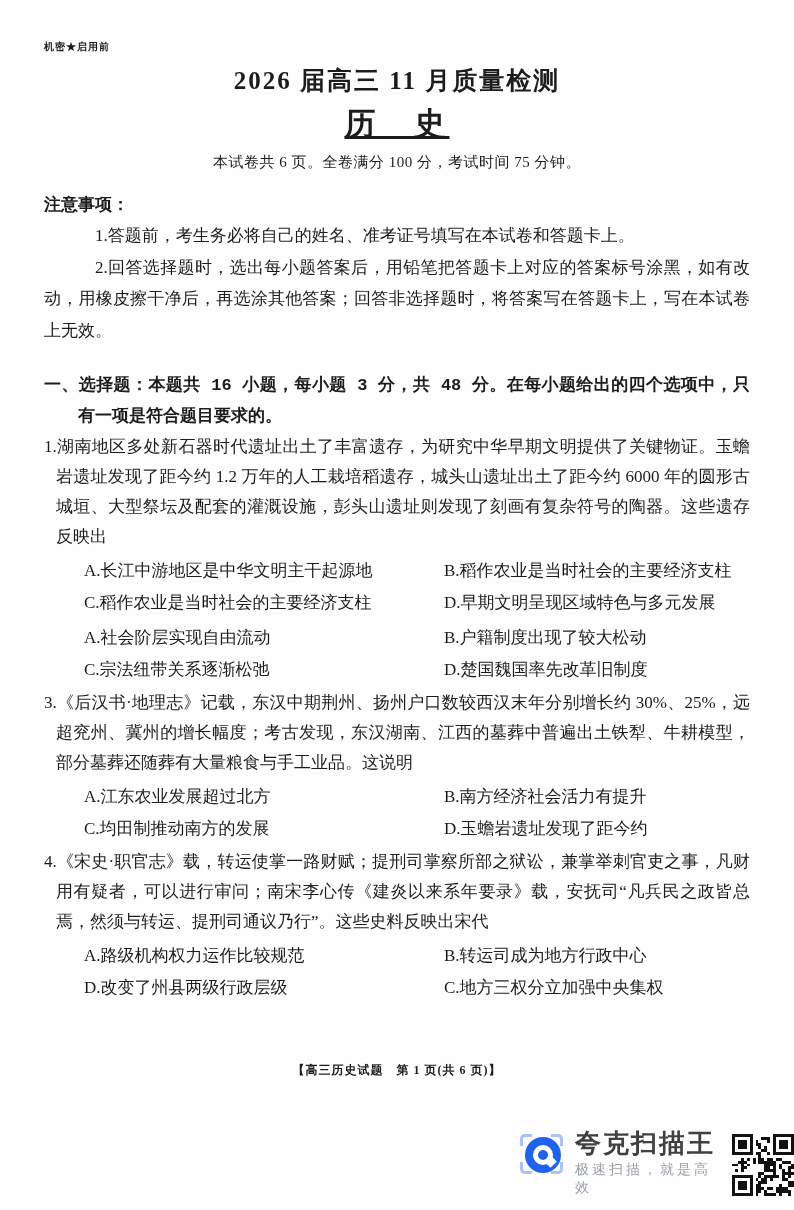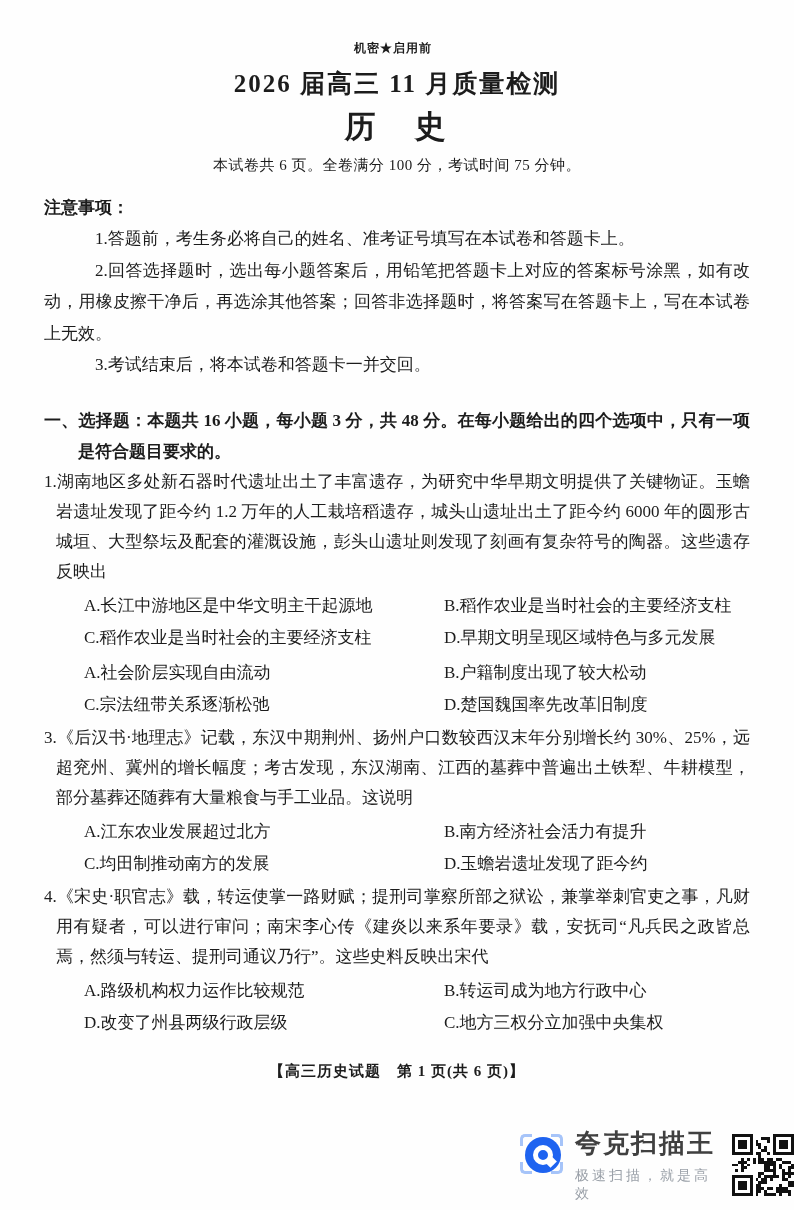--- a/index.html
+++ b/index.html
@@ -10,75 +10,77 @@
     color: #1c1c1c;
     position: relative;
     overflow: hidden;
   }
   .page {
     position: absolute; inset: 0;
     background: #fefefe;
     padding: 40px 44px 0 44px;
   }
   .classified {
-    text-align: center;
-    font-size: 12px; font-weight: 700;
+    text-align: left;
+    font-size: 10px; font-weight: 700;
     padding-right: 8px;
     letter-spacing: 1px;
   }
   .title {
     text-align: center;
     font-size: 25px; font-weight: 700;
     letter-spacing: 2px;
     margin-top: 10px;
   }
   .subject {
     text-align: center;
     font-size: 31px; font-weight: 700;
     margin-top: 6px;
     letter-spacing: 4px;
+    text-decoration: underline;
   }
   .info {
     text-align: center;
     font-size: 15px;
     margin-top: 8px;
     letter-spacing: 0.5px;
   }
   .notice { margin-top: 18px; font-size: 17px; }
   .notice-heading { font-weight: 700; line-height: 30px; }
   .notice-item {
     line-height: 31.5px;
     text-indent: 3em;
     text-align: justify;
   }
   .section-heading {
     margin-top: 24px;
     font-size: 17px; font-weight: 700;
     line-height: 31px;
     padding-left: 2em; text-indent: -2em;
     text-align: justify;
+    font-family: Liberation Mono, monospace;
   }
   .question { font-size: 17px; }
   .stem {
     line-height: 30px;
     padding-left: 12px; text-indent: -12px;
     text-align: justify;
     margin-top: 0;
   }
   .options {
     display: grid;
     grid-template-columns: 360px 1fr;
     padding-left: 40px;
     margin: 3px 0 2px 0;
   }
   .opt { line-height: 32px; white-space: nowrap; }
   .page-footer {
     position: absolute; left: 0; top: 1062px; width: 100%;
     text-align: center;
-    font-size: 15px; font-weight: 700;
+    font-size: 12px; font-weight: 700;
     letter-spacing: 1px;
   }
   
   .branding {
     position: absolute; left: 520px; top: 1128px;
     display: flex; align-items: flex-start;
   }
   .logo {
     position: relative;
     width: 46px; height: 46px;
@@ -112,40 +114,39 @@
   }
   .brand-text { margin-left: 12px; }
   .brand-name {
     font-family: "Liberation Sans", "DejaVu Sans", sans-serif;
     font-size: 26px; font-weight: 700; color: #404040;
     letter-spacing: 2px; line-height: 30px;
   }
   .brand-tagline {
     font-family: "Liberation Sans", "DejaVu Sans", sans-serif;
     font-size: 14px; color: #9aa0a8;
-    letter-spacing: 3px; margin-top: 9px;
+    letter-spacing: 3px; margin-top: 3px;
   }
   .qr { margin-left: 14px; margin-top: 4px; }
 </style>
 </head>
 <body>
 
 <div class="page">
 
   <div class="classified">机密★启用前</div>
 
   <div class="title">2026 届高三 11 月质量检测</div>
   <div class="subject">历　史</div>
   <div class="info">本试卷共 6 页。全卷满分 100 分，考试时间 75 分钟。</div>
 
   <div class="notice">
     <div class="notice-heading">注意事项：</div>
     <p class="notice-item">1.答题前，考生务必将自己的姓名、准考证号填写在本试卷和答题卡上。</p>
     <p class="notice-item">2.回答选择题时，选出每小题答案后，用铅笔把答题卡上对应的答案标号涂黑，如有改动，用橡皮擦干净后，再选涂其他答案；回答非选择题时，将答案写在答题卡上，写在本试卷上无效。</p>
-    <p class="notice-item">3.考试结束后，将本试卷和答题卡一并交回。</p>
   </div>
 
   <div class="section-heading">一、选择题：本题共 16 小题，每小题 3 分，共 48 分。在每小题给出的四个选项中，只有一项是符合题目要求的。</div>
 
   <div class="question">
     <p class="stem"><span>1.</span><span>湖南地区多处新石器时代遗址出土了丰富遗存，为研究中华早期文明提供了关键物证。玉蟾岩遗址发现了距今约 1.2 万年的人工栽培稻遗存，城头山遗址出土了距今约 6000 年的圆形古城垣、大型祭坛及配套的灌溉设施，彭头山遗址则发现了刻画有复杂符号的陶器。这些遗存反映出</span></p>
     <div class="options">
       <span class="opt">A.长江中游地区是中华文明主干起源地</span>
       <span class="opt">B.稻作农业是当时社会的主要经济支柱</span>
       <span class="opt">C.稻作农业是当时社会的主要经济支柱</span>

